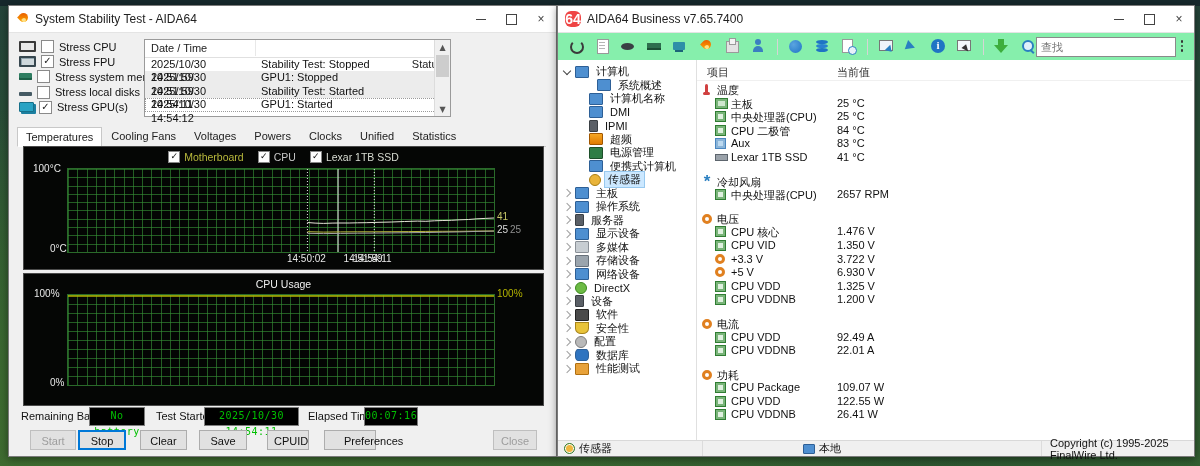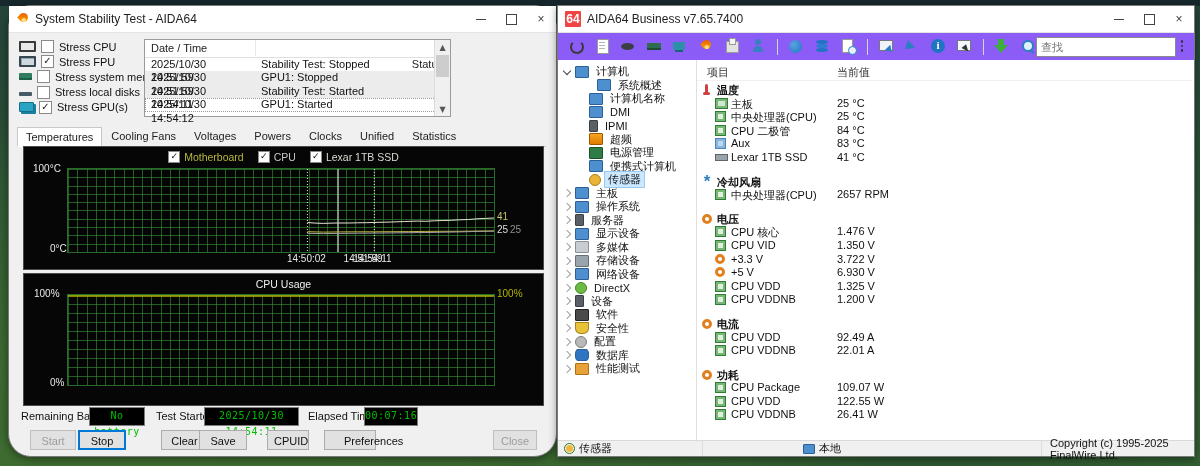--- a/index.html
+++ b/index.html
@@ -4,21 +4,21 @@
 <style>
   html,body{margin:0;padding:0;width:1200px;height:466px;overflow:hidden;
     font-family:"Liberation Sans","DejaVu Sans",sans-serif;font-size:11px;color:#111;}
   .desktop{position:absolute;inset:0;
     background:
       linear-gradient(180deg,#16282c 0 6px,rgba(0,0,0,0) 6px),
       radial-gradient(ellipse at 12% 100%,#3f6c30 0%,rgba(0,0,0,0) 55%),
       radial-gradient(ellipse at 75% 100%,#2c5530 0%,rgba(0,0,0,0) 50%),
       linear-gradient(180deg,#24433a,#2f5a33 60%,#3a6b33);}
   .win{position:absolute;background:#f0f0f0;border:1px solid #7a7a7a;box-shadow:0 2px 8px rgba(0,0,0,.45);}
-  .winL{left:8px;top:5px;width:547px;height:450px;border-radius:23px;}
+  .winL{left:8px;top:5px;width:547px;height:450px;}
   .winR{left:557px;top:5px;width:636px;height:450px;background:#fff;}
   .titlebar{position:relative;height:26px;background:#fff;border-bottom:1px solid #e4e4e4;display:flex;align-items:center;}
   .titlebar .title{margin-left:6px;font-size:12px;color:#222;white-space:nowrap;}
   .wc{position:absolute;right:0;top:0;height:26px;display:flex;}
   .wcb{width:30px;height:26px;display:flex;align-items:center;justify-content:center;color:#444;}
   .wcb .minl{width:10px;height:1px;background:#444;}
   .wcb .maxb{width:9px;height:9px;border:1px solid #444;}
   .wcb .clx{font-size:12px;line-height:1;}
   
   .flame{width:12px;height:12px;margin-left:8px;position:relative;}
@@ -86,23 +86,23 @@
   .sf-label{position:absolute;top:3px;font-size:11px;color:#111;white-space:nowrap;}
   .lcd{position:absolute;top:0;height:17px;background:#000;border:1px solid #7e7e7e;color:#00c000;
        font-family:"DejaVu Sans Mono",monospace;font-size:10px;line-height:16px;text-align:center;letter-spacing:.5px;}
   
   #button-row{position:absolute;left:0;top:397px;width:545px;height:21px;}
   .abtn{position:absolute;top:0;height:20px;background:#e1e1e1;border:1px solid #adadad;
         font-size:11px;text-align:center;line-height:18px;color:#111;box-sizing:border-box;}
   .abtn.disabled{color:#9d9d9d;border-color:#bfbfbf;}
   .abtn.focused{border:2px solid #0078d7;line-height:16px;}
   
-  .logo64{width:16px;height:16px;margin-left:7px;background:#ef4444;border-radius:1px;color:#fff;
-          font-size:12px;font-weight:bold;display:flex;align-items:center;justify-content:center;}
-  .toolbar{position:relative;height:27px;background:#8b5cf6;border-bottom:1px solid #e0e0e0;display:flex;align-items:center;padding-left:10px;gap:9px;}
+  .logo64{width:16px;height:16px;margin-left:7px;background:#ef4444;border-radius:6px;color:#fff;
+          font-size:14px;font-weight:bold;display:flex;align-items:center;justify-content:center;}
+  .toolbar{position:relative;height:27px;background:#86efac;border-bottom:1px solid #e0e0e0;display:flex;align-items:center;padding-left:10px;gap:9px;}
   .tb-sep{width:1px;height:16px;background:#d5d5d5;margin:0 1px;}
   .tbi{width:17px;height:17px;position:relative;display:inline-block;}
   .tbi::before,.tbi::after{content:"";position:absolute;}
   .tb-refresh::before{left:2px;top:2px;width:10px;height:10px;border:2px solid #3a3a3a;border-radius:50%;border-top-color:transparent;}
   .tb-report::before{left:3px;top:1px;width:10px;height:13px;background:#fff;border:1px solid #999;}
   .tb-report::after{left:5px;top:4px;width:6px;height:7px;background:repeating-linear-gradient(180deg,#b5b5b5 0 1px,rgba(0,0,0,0) 1px 3px);}
   .tb-sensor-panel::before{left:1px;top:5px;width:13px;height:7px;background:#3a3f44;border-radius:50%;}
   .tb-memory::before{left:1px;top:5px;width:14px;height:7px;background:#2e6e4e;box-shadow:inset 0 -2px 0 #1c4c34;}
   .tb-video::before{left:1px;top:4px;width:12px;height:8px;background:#2e8fa8;border-radius:1px;}
   .tb-video::after{left:3px;top:12px;width:8px;height:2px;background:#1b6478;}
@@ -151,21 +151,21 @@
   .ti-config{width:10px;height:10px;border-radius:50%;background:#b9b9b9;border-color:#7d7d7d;}
   .ti-database{background:#2f74c0;border-radius:3px/5px;}
   .ti-benchmark{background:#e8a23a;border-color:#b06f10;}
   .tlabel{white-space:nowrap;padding:0 3px;}
   .trow.sel .tlabel{background:#cce8ff;outline:1px solid #98c9ef;}
   
   #sensor-panel{flex:1;position:relative;padding-top:4px;overflow:hidden;}
   .shead{height:16px;position:relative;color:#333;border-bottom:1px solid #f0f0f0;margin:0 2px 2px 0;}
   .shead span{position:absolute;top:1px;}
   .srow{height:13.6px;position:relative;}
-  .srow.sgroup{margin-top:10px;font-weight:bold;}
+  .srow.sgroup{margin-top:10px;}
   .s-icon{position:absolute;top:1px;}
   .s-lbl{position:absolute;white-space:nowrap;}
   .s-val{position:absolute;left:140px;white-space:nowrap;}
   .gi{width:12px;height:12px;position:relative;display:inline-block;}
   .gi-temperature::before{content:"";position:absolute;left:4px;top:0;width:3px;height:11px;background:#d04040;border-radius:2px;}
   .gi-temperature::after{content:"";position:absolute;left:2px;top:8px;width:7px;height:3px;background:#d04040;border-radius:2px;}
   .gi-fan::before{content:"*";position:absolute;left:0;top:-1px;width:12px;text-align:center;color:#2a7fc1;font-size:17px;font-weight:bold;line-height:13px;}
   .gi-voltage::before,.gi-current::before,.gi-power::before{content:"";position:absolute;left:1px;top:1px;width:4px;height:4px;border:3px solid #e08020;border-radius:50%;}
   .si{width:9px;height:9px;display:inline-block;background:#dff0df;border:1px solid #2f7d32;box-shadow:inset 0 0 0 2px #79b479;}
   .si-gauge{width:4px;height:4px;border:3px solid #e08020;border-radius:50%;background:#fff;box-shadow:none;}
@@ -326,21 +326,21 @@
           <span class="sf-label" style="left: 12px;">Remaining Battery:</span>
           <span class="lcd" style="left: 80px; width: 54px;">No battery</span>
           <span class="sf-label" style="left: 147px;">Test Started:</span>
           <span class="lcd" style="left: 195px; width: 93px;">2025/10/30 14:54:11</span>
           <span class="sf-label" style="left: 299px;">Elapsed Time:</span>
           <span class="lcd" style="left: 355px; width: 52px;">00:07:16</span>
         </div>
       <div id="button-row">
           <button class="abtn disabled" style="left: 21px; width: 46px;">Start</button>
           <button class="abtn focused" style="left: 69px; width: 48px;">Stop</button>
-          <button class="abtn" style="left: 152px; width: 47px;">Clear</button>
+          <button class="abtn" style="left: 131px; width: 47px;">Clear</button>
           <button class="abtn" style="left: 190px; width: 48px;">Save</button>
           <button class="abtn" style="left: 258px; width: 42px;">CPUID</button>
           <button class="abtn" style="left: 315px; width: 52px; padding-left: 19px;">Preferences</button>
           <button class="abtn disabled" style="left: 484px; width: 44px;">Close</button>
         </div>
     </div>
   </div>
 
   <div class="win winR">
     <div class="titlebar">

